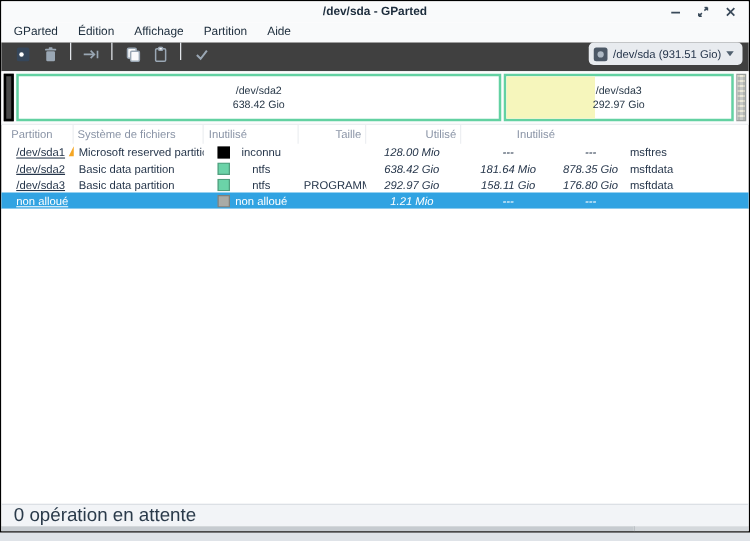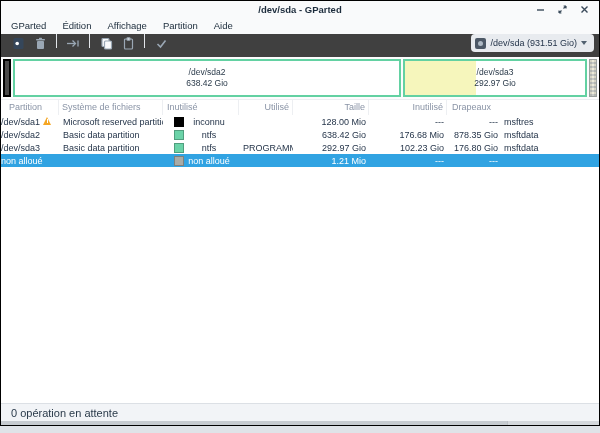--- a/index.html
+++ b/index.html
@@ -41,45 +41,45 @@
                  repeating-linear-gradient(180deg, #eceada 0 2px, #c6c9c6 2px 4px); }
 
   
   .ptable { flex:0 0 auto; border-top:1px solid #eceef1; }
   .tgrid { display:grid; grid-template-columns:58px 104px 76px 54px 76px 78px 54px 1fr; align-items:center; }
   .thead { height:15px; }
   .thead .cell { font-size:9px; color:#8a94a6; height:15px; line-height:15px; border-right:1px solid #edeff2; overflow:hidden; white-space:nowrap; }
   .thead .cell:last-child { border-right:none; }
   .trow { height:13px; font-size:9px; color:#25354a; }
   .cell { white-space:nowrap; overflow:hidden; }
-  .c-part { padding-left:0; display:flex; align-items:flex-start; gap:3px; }
+  .c-part { padding-left:12px; display:flex; align-items:flex-start; gap:3px;text-decoration:underline; }
   .c-nom { padding-left:4px; }
   .c-fs { display:flex; align-items:center; }
   .c-fs .swatch { width:10px; height:10px; margin-left:11px; flex:0 0 auto; border:1px solid rgba(0,0,0,0.25); }
   .c-fs .fs-text { flex:1; text-align:center; padding-right:5px; }
   .c-lbl { padding-left:4px; }
-  .c-num { text-align:right; padding-right:3px; }
+  .c-num { text-align:center; padding-right:3px;font-style:italic; }
   .c-flags { padding-left:3px; }
   .h-right { text-align:right; padding-right:3px; }
   .h-flags { text-align:right; padding-right:10px; }
   .h-left3 { padding-left:3px; }
   .h-left4 { padding-left:4px; }
   .h-left8 { padding-left:8px; }
   .sw-unknown { background:#000000; }
   .sw-ntfs { background:#6bd3a8; }
   .sw-unalloc { background:#a9aba6; }
   .trow.selected { background:#31a3e2; color:#ffffff; }
   .warn-tri { width:0; height:0; border-left:4.5px solid transparent; border-right:4.5px solid transparent; border-bottom:8px solid #f5a623; position:relative; flex:0 0 auto; }
   .warn-tri::after { content:""; position:absolute; left:-0.5px; top:2.5px; width:1px; height:3.5px; background:#fff; }
 
   .filler { flex:1 1 auto; background:#ffffff; }
 
   
   .statusbar { height:18px; background:#f2f4f7; border-top:1px solid #dce0e5; display:flex; align-items:center; padding-left:10px; flex:0 0 auto; }
-  .status-text { font-size:11px; color:#2a3a4a; }
+  .status-text { font-size:15px; color:#2a3a4a; }
   .bottom-edge { height:4px; display:flex; flex:0 0 auto; }
   .bottom-edge .be-left { flex:1; background:#c6cbd0; }
   .bottom-edge .be-right { flex:0 0 92px; background:#d4d8dc; border-left:1px solid #bcc1c6; }
 
   svg { display:block; }
 </style>
 </head>
 <body>
 
 <div class="window">
@@ -178,24 +178,23 @@
       </div>
     </div>
     <div class="seg-unalloc"></div>
   </div>
 
   <div class="ptable">
     <div class="tgrid thead">
       <div class="cell h-left8">Partition</div>
       <div class="cell h-left3">Système de fichiers</div>
       <div class="cell h-left4">Inutilisé</div>
+      <div class="cell h-right">Taille</div>
       <div class="cell h-right">Utilisé</div>
-      <div class="cell h-right">Taille</div>
       <div class="cell h-right">Inutilisé</div>
-      <div class="cell h-flags">Drapeaux</div>
     </div>
 
     <div class="tgrid trow">
       <div class="cell c-part">
         <span>/dev/sda1</span>
         <span class="warn-tri"></span>
       </div>
       <div class="cell c-nom">Microsoft reserved partition</div>
       <div class="cell c-fs">
         <span class="swatch sw-unknown"></span>
@@ -212,37 +211,37 @@
       <div class="cell c-part">
           <span>/dev/sda2</span>
         </div>
       <div class="cell c-nom">Basic data partition</div>
       <div class="cell c-fs">
         <span class="swatch sw-ntfs"></span>
         <span class="fs-text">ntfs</span>
       </div>
       <div class="cell c-lbl"></div>
       <div class="cell c-num">638.42 Gio</div>
-      <div class="cell c-num">176.68 Mio</div>
+      <div class="cell c-num">181.64 Mio</div>
       <div class="cell c-num">878.35 Gio</div>
       <div class="cell c-flags">msftdata</div>
     </div>
 
     <div class="tgrid trow">
       <div class="cell c-part">
           <span>/dev/sda3</span>
         </div>
       <div class="cell c-nom">Basic data partition</div>
       <div class="cell c-fs">
         <span class="swatch sw-ntfs"></span>
         <span class="fs-text">ntfs</span>
       </div>
       <div class="cell c-lbl">PROGRAMMES</div>
       <div class="cell c-num">292.97 Gio</div>
-      <div class="cell c-num">102.23 Gio</div>
+      <div class="cell c-num">158.11 Gio</div>
       <div class="cell c-num">176.80 Gio</div>
       <div class="cell c-flags">msftdata</div>
     </div>
 
     <div class="tgrid trow selected">
       <div class="cell c-part">
           <span>non alloué</span>
         </div>
       <div class="cell c-nom"></div>
       <div class="cell c-fs">

